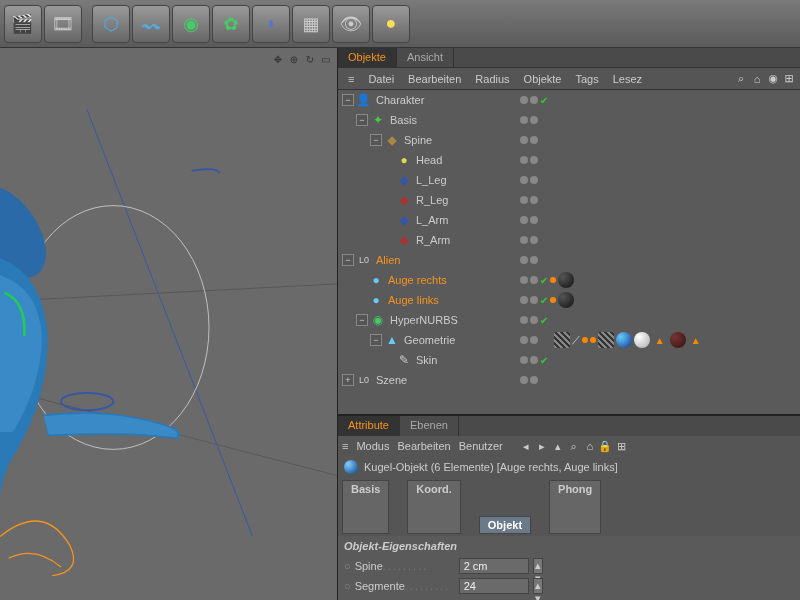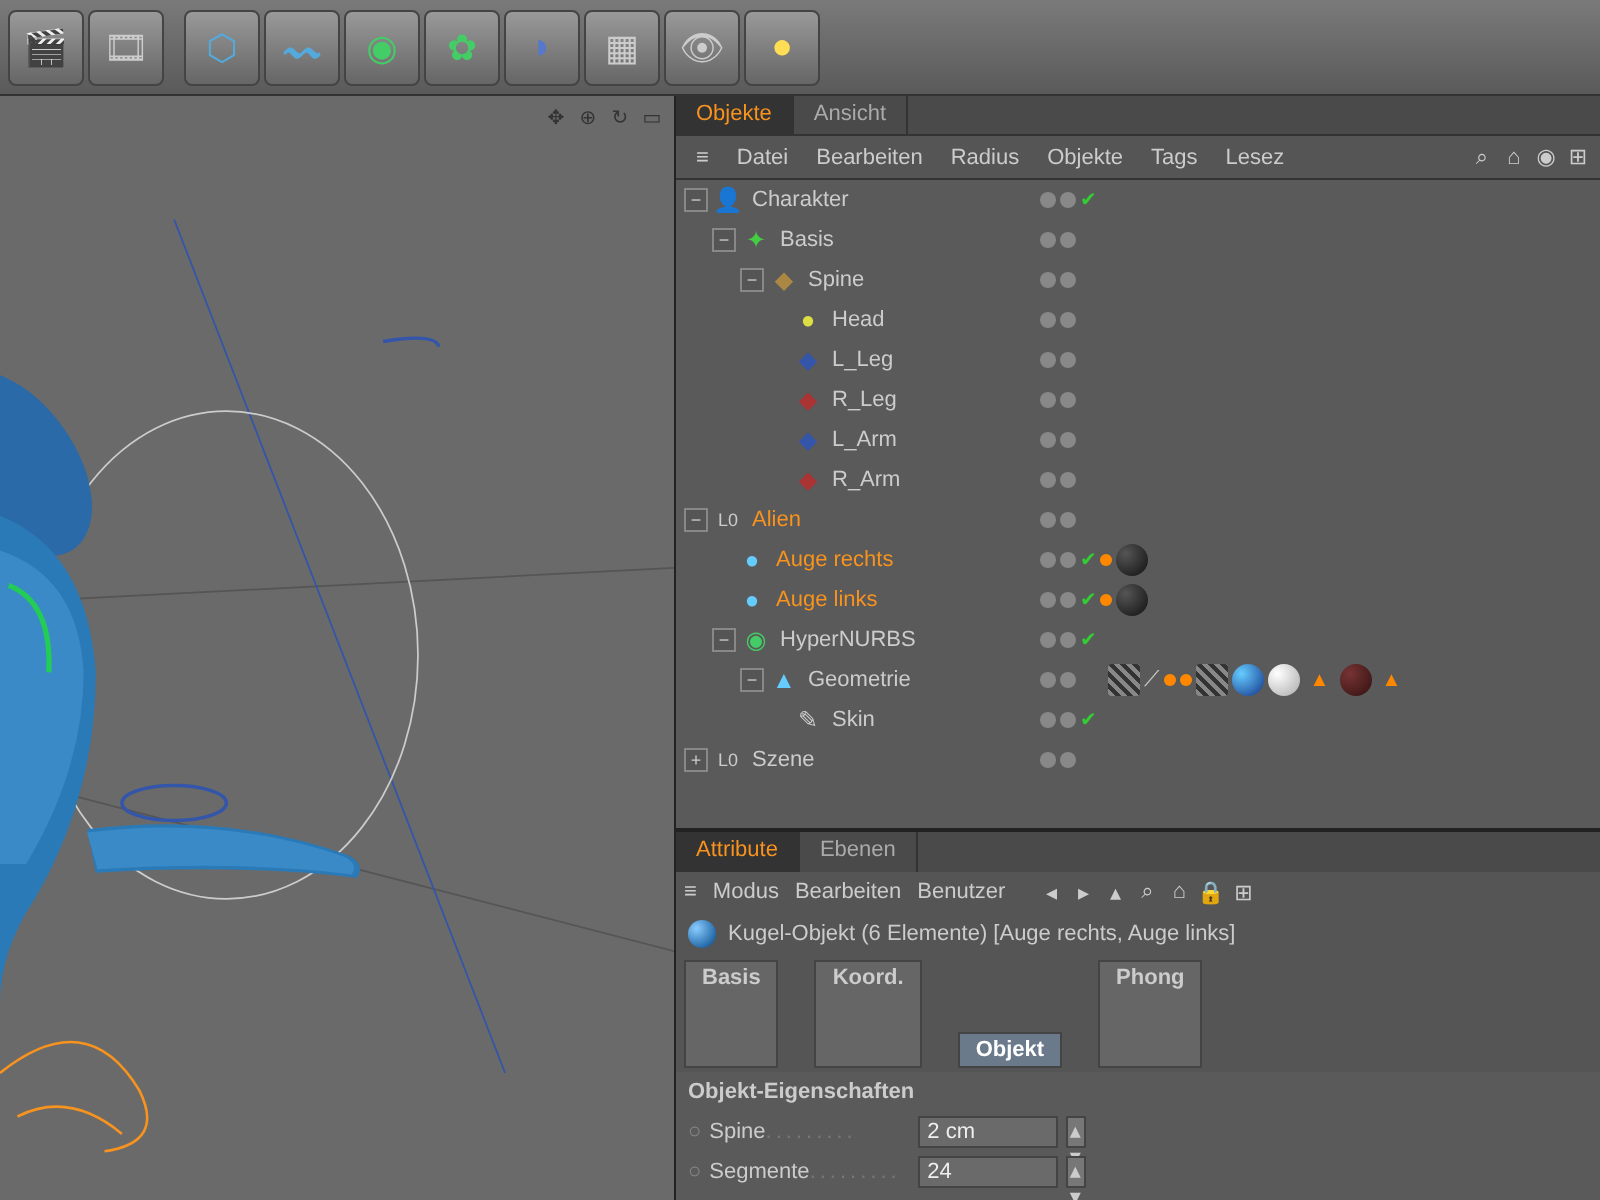--- a/index.html
+++ b/index.html
@@ -43,21 +43,21 @@
 .attr-tabs { display: flex; background: #4a4a4a; height: 20px; text-align: center; }
 .attr-tabs .tab { border-right: 1px solid #333; }
 .attr-menu { display: flex; align-items: center; background: #555; height: 20px; padding: 0 4px; gap: 8px; }
 .attr-menu .mi { color: #ccc; cursor: pointer; }
 .attr-header { display: flex; align-items: center; padding: 4px 6px; background: #555; gap: 6px; }
 .sphere-icon { width: 14px; height: 14px; background: radial-gradient(circle at 30% 30%, #8cf, #048); border-radius: 50%; }
 .sub-tabs { display: flex; background: #555; padding: 2px 4px; gap: 18px; font-weight: bold; }
 .sub-tab { padding: 2px 8px; background: #666; color: #ccc; border: 1px solid #444; cursor: pointer; }
 .sub-tab.active { background: #6a7a8a; color: #fff; margin-top: 36px; }
 .props { padding: 4px 6px; }
-.props-title { color: #ccc; font-weight: bold; margin-bottom: 4px; }
+.props-title { color: #ccc; font-weight: bold; margin-bottom: 4px; font-style: italic; }
 .prop-row { display: flex; align-items: center; height: 20px; gap: 4px; }
 .prop-label { width: 100px; color: #ccc; }
 .prop-label::after { content: "........."; color: #777; letter-spacing: 2px; }
 .prop-input { width: 70px; height: 16px; background: #6a6a6a; border: 1px solid #444; color: #eee; padding: 0 4px; }
 .spinner { width: 10px; height: 16px; background: #777; border: 1px solid #444; cursor: pointer; font-size: 7px; display: flex; flex-direction: column; }
 .spinner span { flex: 1; display: flex; align-items: center; justify-content: center; }
 .small-dot { width: 6px; height: 6px; border-radius: 50%; background: #f80; }
 .tree-main { display: flex; align-items: center; min-width: 130px; }
 </style>
 </head>

